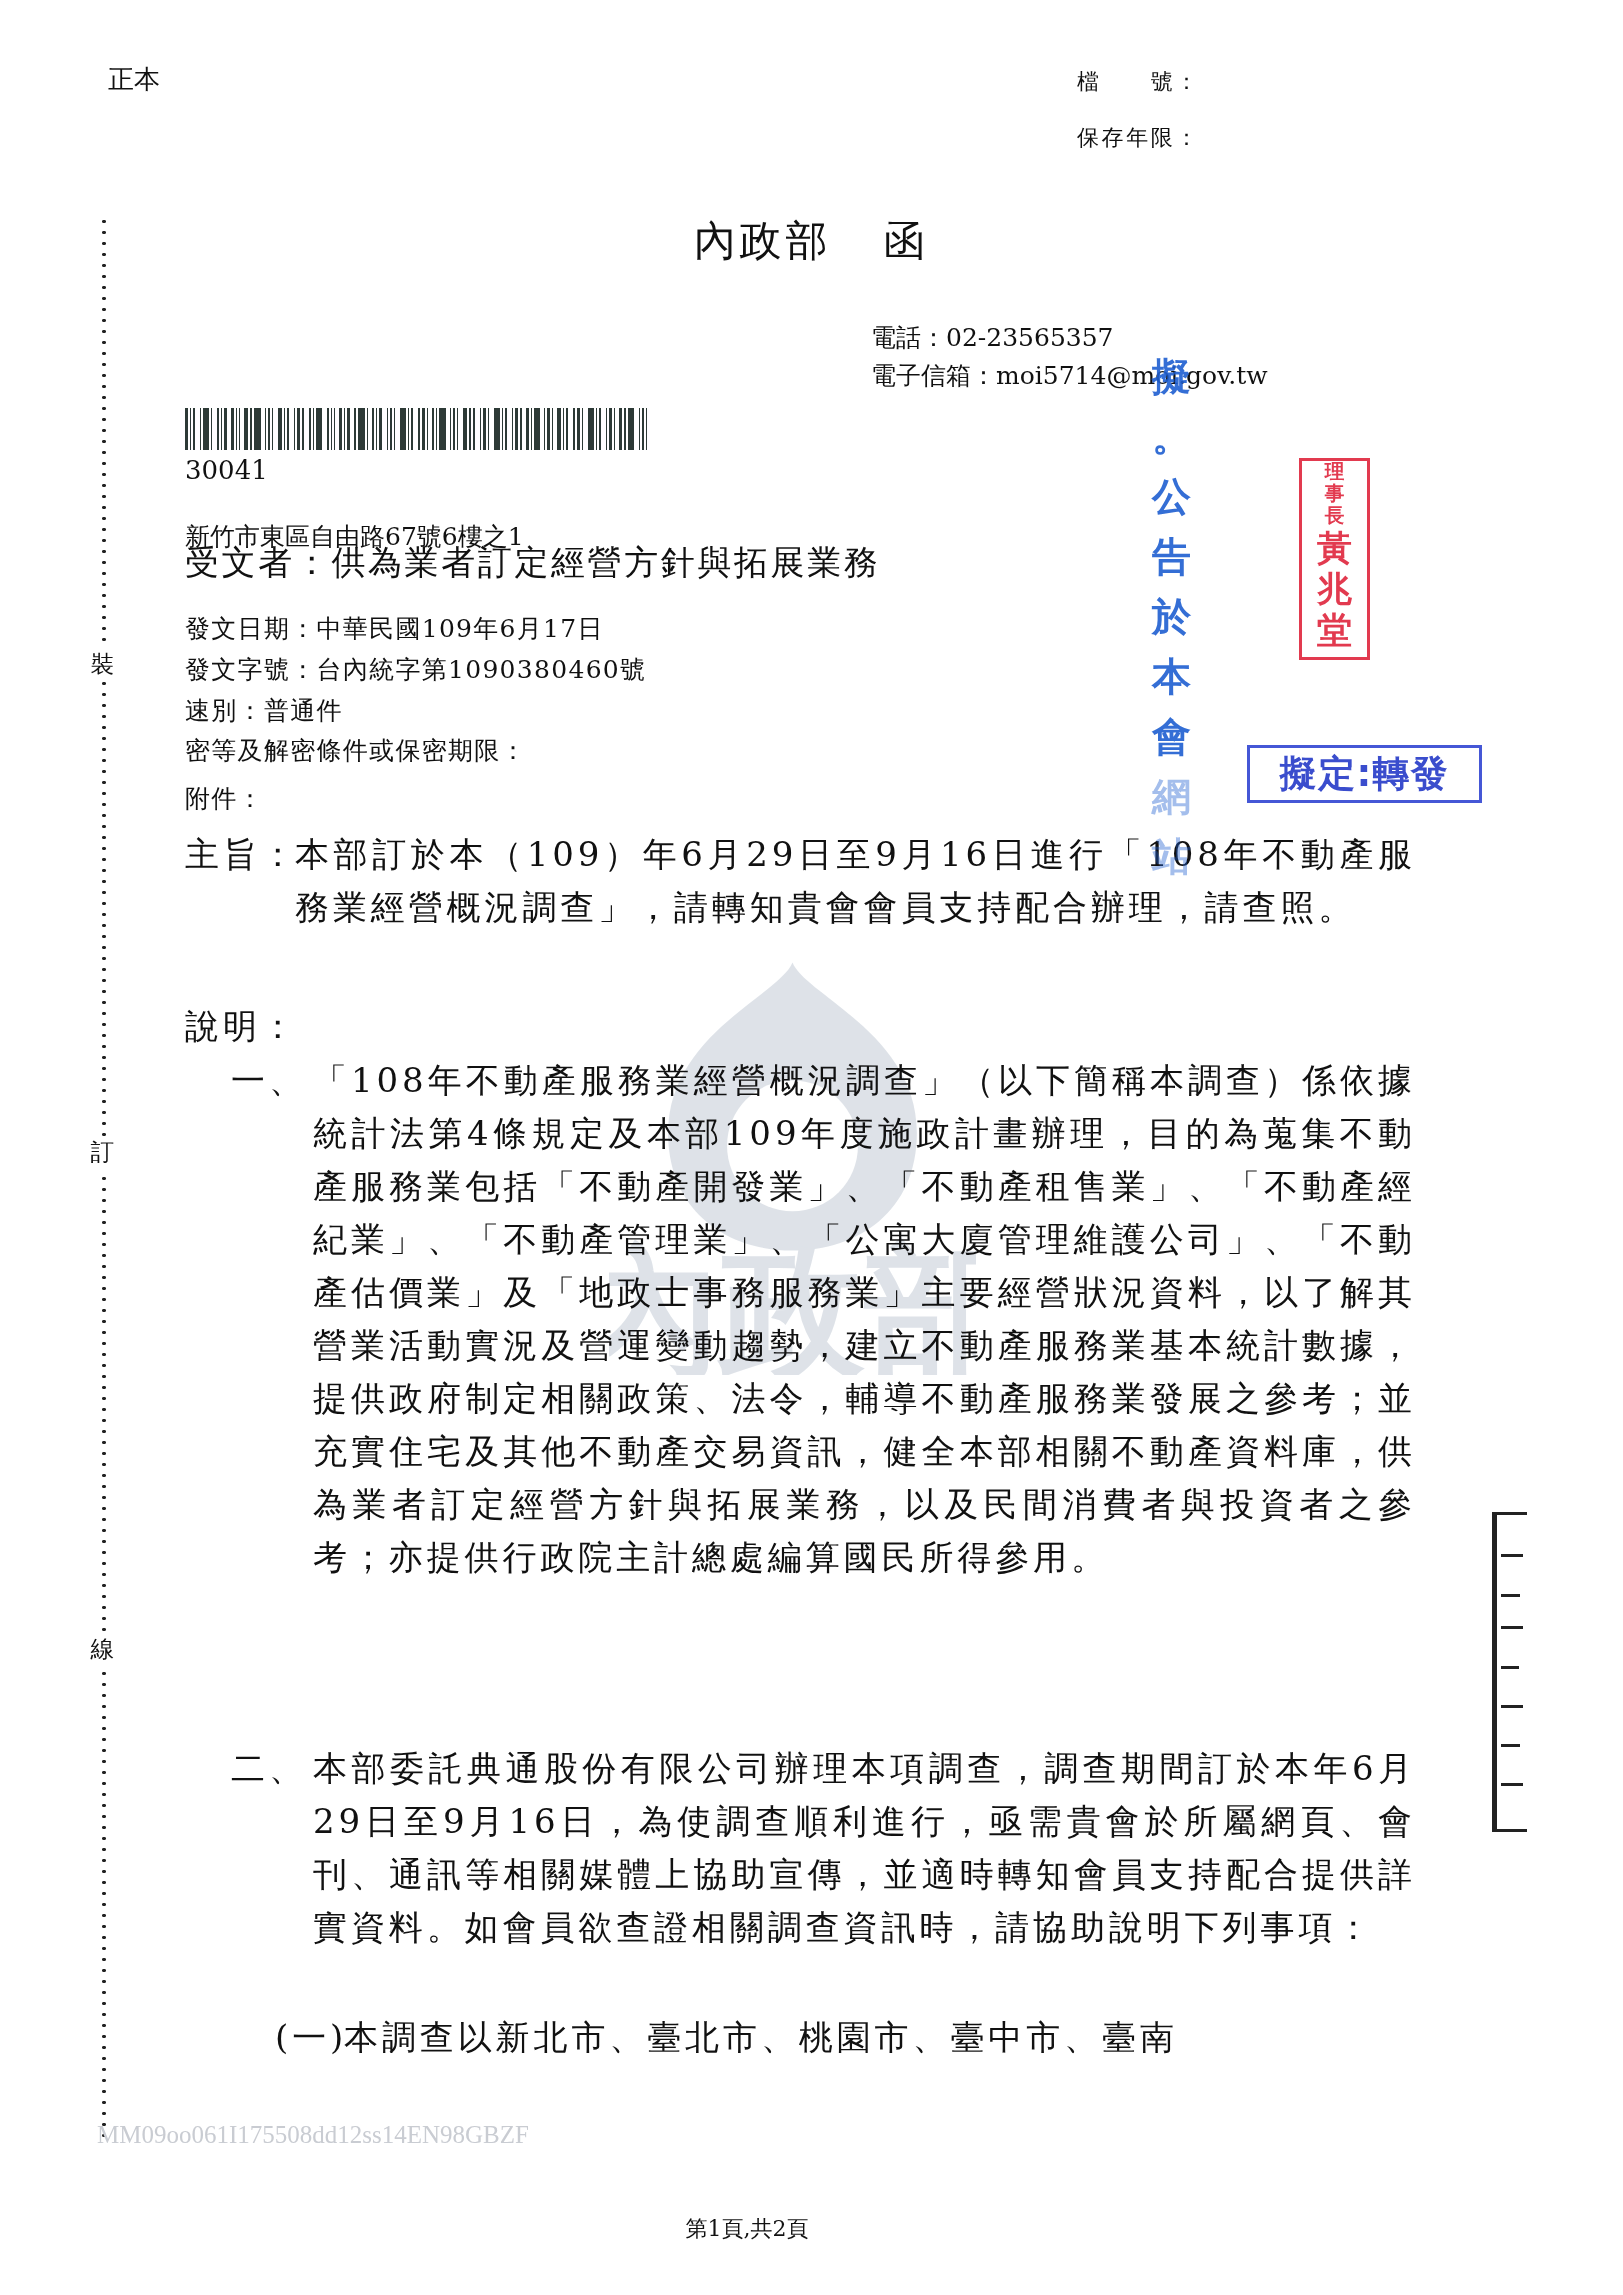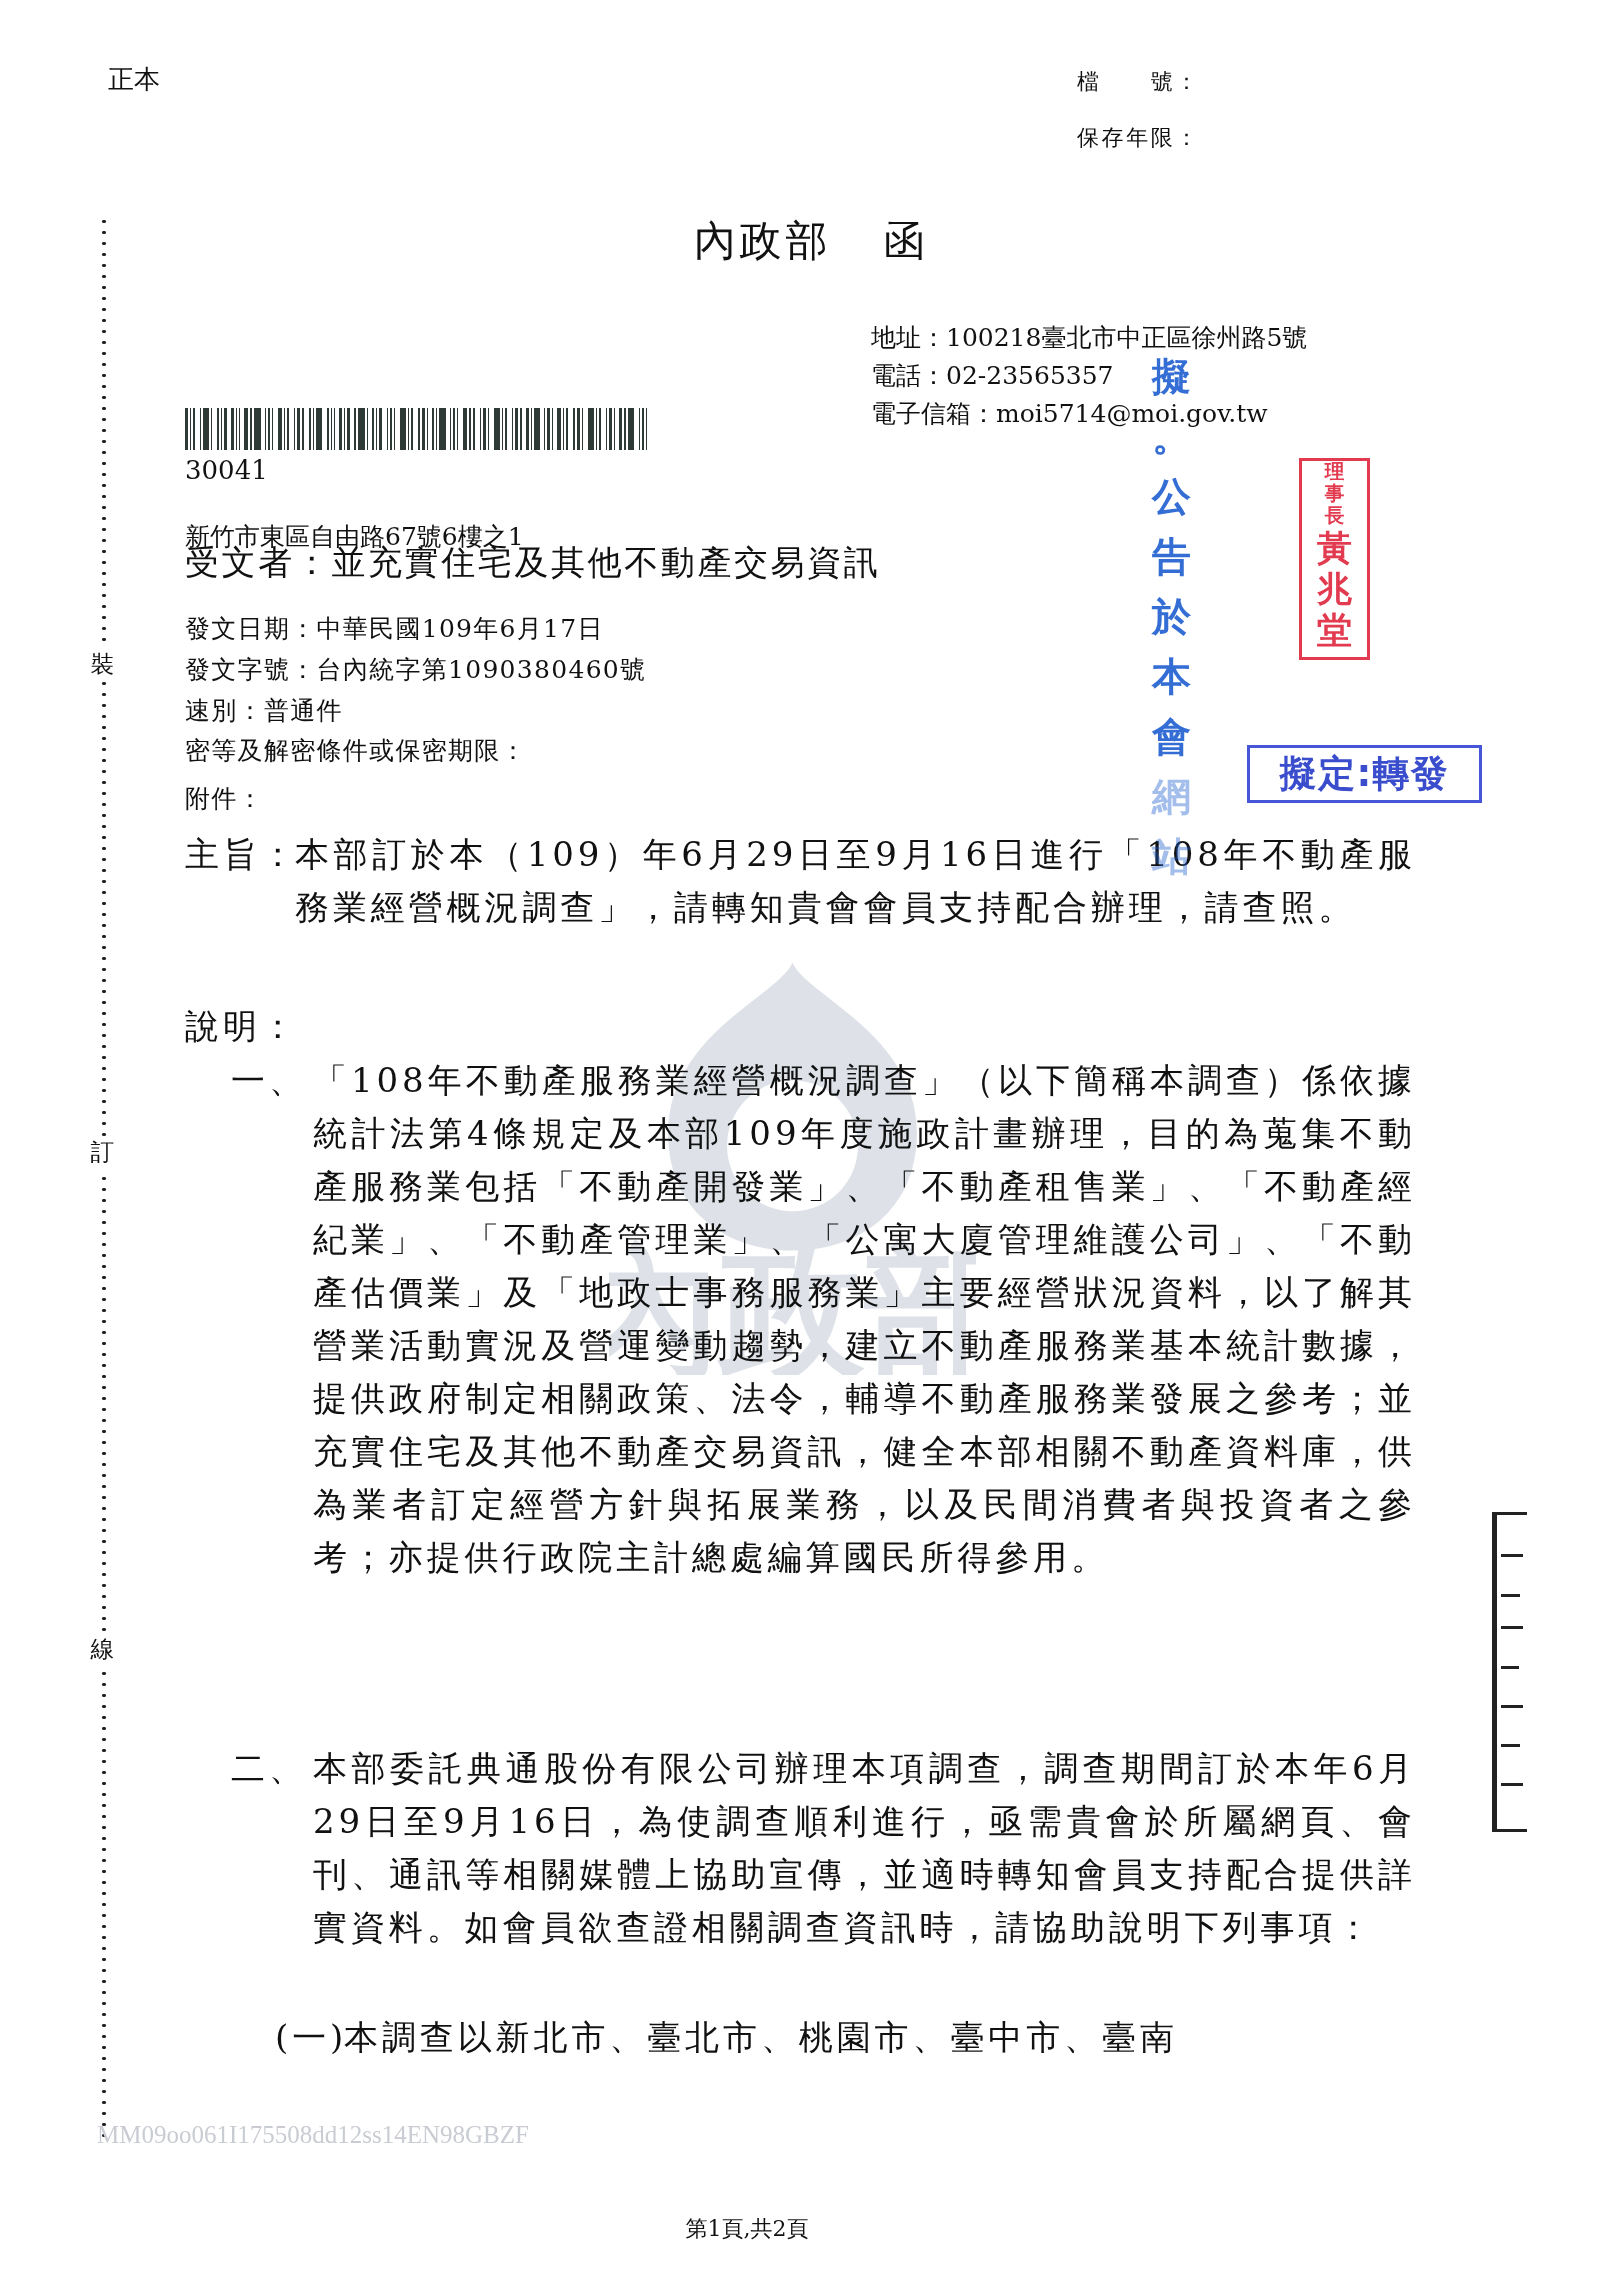--- a/index.html
+++ b/index.html
@@ -79,21 +79,20 @@
 </div>
 
 <div class="abs binding">
   <div class="dots"></div>
   <div class="mark" style="top:432px">裝</div>
   <div class="mark" style="top:920px">訂</div>
   <div class="mark" style="top:1417px">線</div>
 </div>
 
 <div class="abs contact">
-  <div>地址：100218臺北市中正區徐州路5號</div>
   <div>電話：02-23565357</div>
   <div>電子信箱：moi5714@moi.gov.tw</div>
 </div>
 
 <div class="abs barcode" id="barcode">
     <span style="width: 3.1px; margin-right: 2px;"></span>
     <span style="width: 1px; margin-right: 2px;"></span>
     <span style="width: 2.1px; margin-right: 4.6px;"></span>
     <span style="width: 1px; margin-right: 2px;"></span>
     <span style="width: 6.3px; margin-right: 2px;"></span>
@@ -178,21 +177,21 @@
     <span style="width: 1px; margin-right: 4.6px;"></span>
     <span style="width: 2.1px; margin-right: 2px;"></span>
     <span style="width: 2.1px; margin-right: 2px;"></span>
     <span style="width: 6.3px; margin-right: 4.6px;"></span>
     <span style="width: 1px; margin-right: 2px;"></span>
     <span style="width: 2.1px; margin-right: 2px;"></span>
     <span style="width: 1px; margin-right: 4.6px;"></span>
   </div>
 <div class="abs zipcode">30041</div>
 <div class="abs recipient-addr">新竹市東區自由路67號6樓之1</div>
-<div class="abs recipient">受文者：並充實住宅及其他不動產交易資訊</div>
+<div class="abs recipient">受文者：供為業者訂定經營方針與拓展業務</div>
 
 <div class="abs meta" style="top:612px">發文日期：中華民國109年6月17日</div>
 <div class="abs meta" style="top:653px">發文字號：台內統字第1090380460號</div>
 <div class="abs meta" style="top:694px">速別：普通件</div>
 <div class="abs meta" style="top:734px">密等及解密條件或保密期限：</div>
 <div class="abs meta" style="top:782px">附件：</div>
 
 <svg class="abs watermark" viewBox="0 0 560 640">
   <path d="M280 10 C 300 60, 470 120, 470 270 C 470 390, 380 450, 280 450 C 180 450, 90 390, 90 270 C 90 120, 260 60, 280 10 Z" fill="#6b7f99"></path>
   <circle cx="280" cy="290" r="100" fill="#ffffff"></circle>

